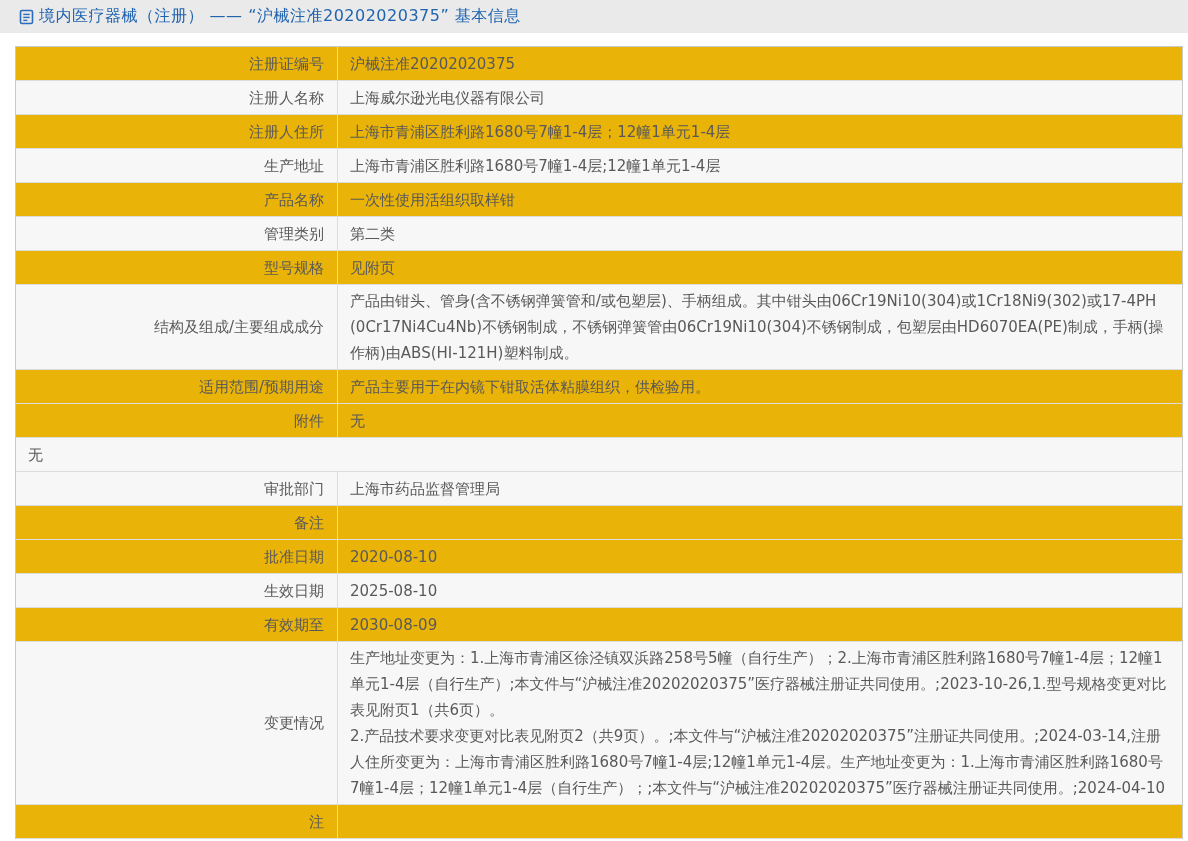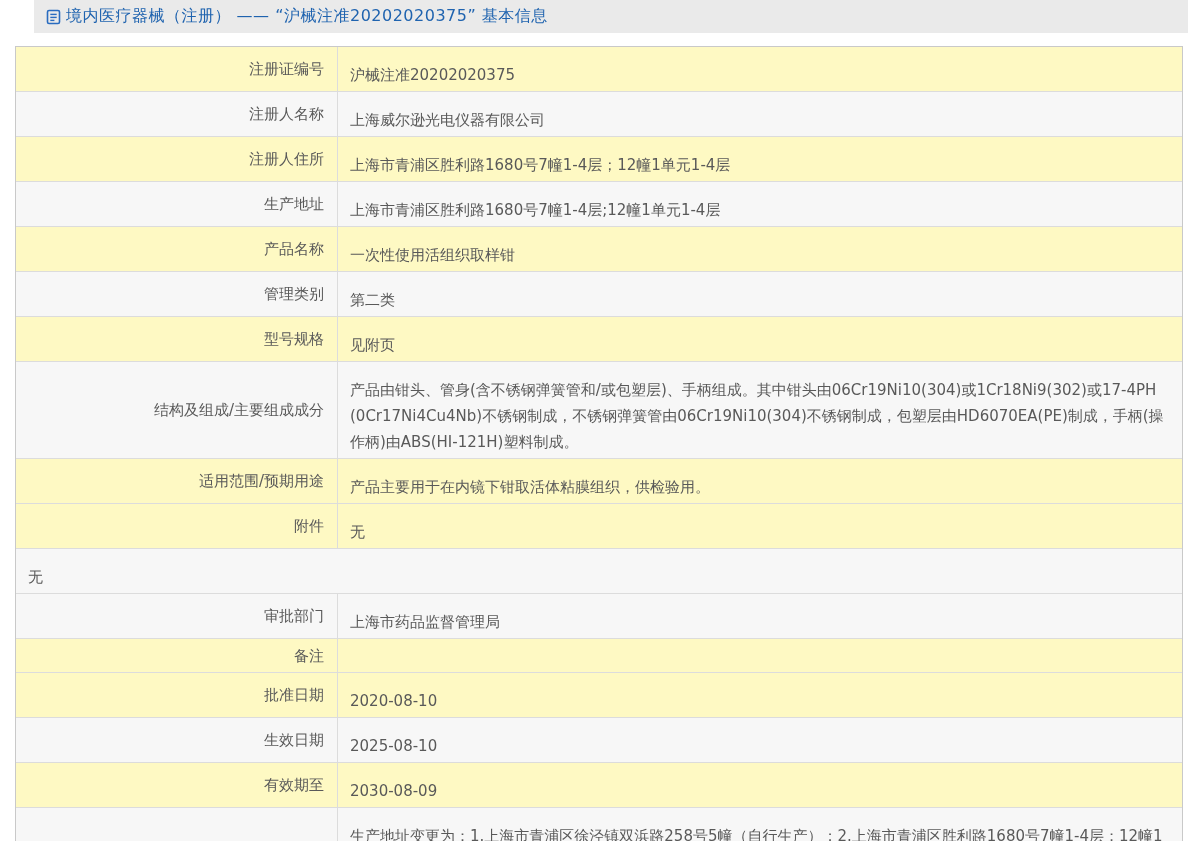--- a/index.html
+++ b/index.html
@@ -12,22 +12,21 @@
     overflow: hidden;
     background: #ffffff;
     font-family: "DejaVu Sans", "Liberation Sans", sans-serif;
     position: relative;
   }
   .header-band {
     height: 33px;
     background: #eaeaea;
     display: flex;
     align-items: center;
-    padding-left: 12px;
-    margin-left: 34px;
+    padding-left: 19px;
   }
   .doc-icon {
     display: inline-flex;
     align-items: center;
     margin-right: 5px;
   }
   .page-title {
     color: #1f63af;
     font-size: 16px;
     letter-spacing: 0.5px;
@@ -40,21 +39,21 @@
     width: 1168px;
     border: 1px solid #c9c9c9;
     border-bottom: none;
     box-sizing: border-box;
     background: #ffffff;
   }
   .row {
     display: flex;
     border-bottom: 1px solid #dcdcdc;
     min-height: 33px;
-    background: #fef9c3;
+    background: #eab308;
   }
   .row.alt {
     background: #f7f7f7;
   }
   .cell {
     box-sizing: border-box;
     color: #595959;
     font-size: 15px;
     line-height: 26px;
   }
@@ -68,21 +67,20 @@
     padding: 3px 13px 3px 6px;
     border-right: 1px solid #dcdcdc;
   }
   .cell.value {
     flex: 1 1 auto;
     display: flex;
     align-items: center;
     padding: 3px 12px;
     white-space: pre-wrap;
     word-break: break-all;
-    margin-top: 12px;
   }
 </style>
 </head>
 <body>
 
 <div class="header-band">
   <span class="doc-icon">
     <svg width="15" height="16" viewBox="0 0 15 16">
       <rect x="1.5" y="1.5" width="12" height="13" rx="1.5" fill="none" stroke="#2a6cc0" stroke-width="1.6"></rect>
       <line x1="4.3" y1="5.4" x2="10.7" y2="5.4" stroke="#2a6cc0" stroke-width="1.4"></line>

